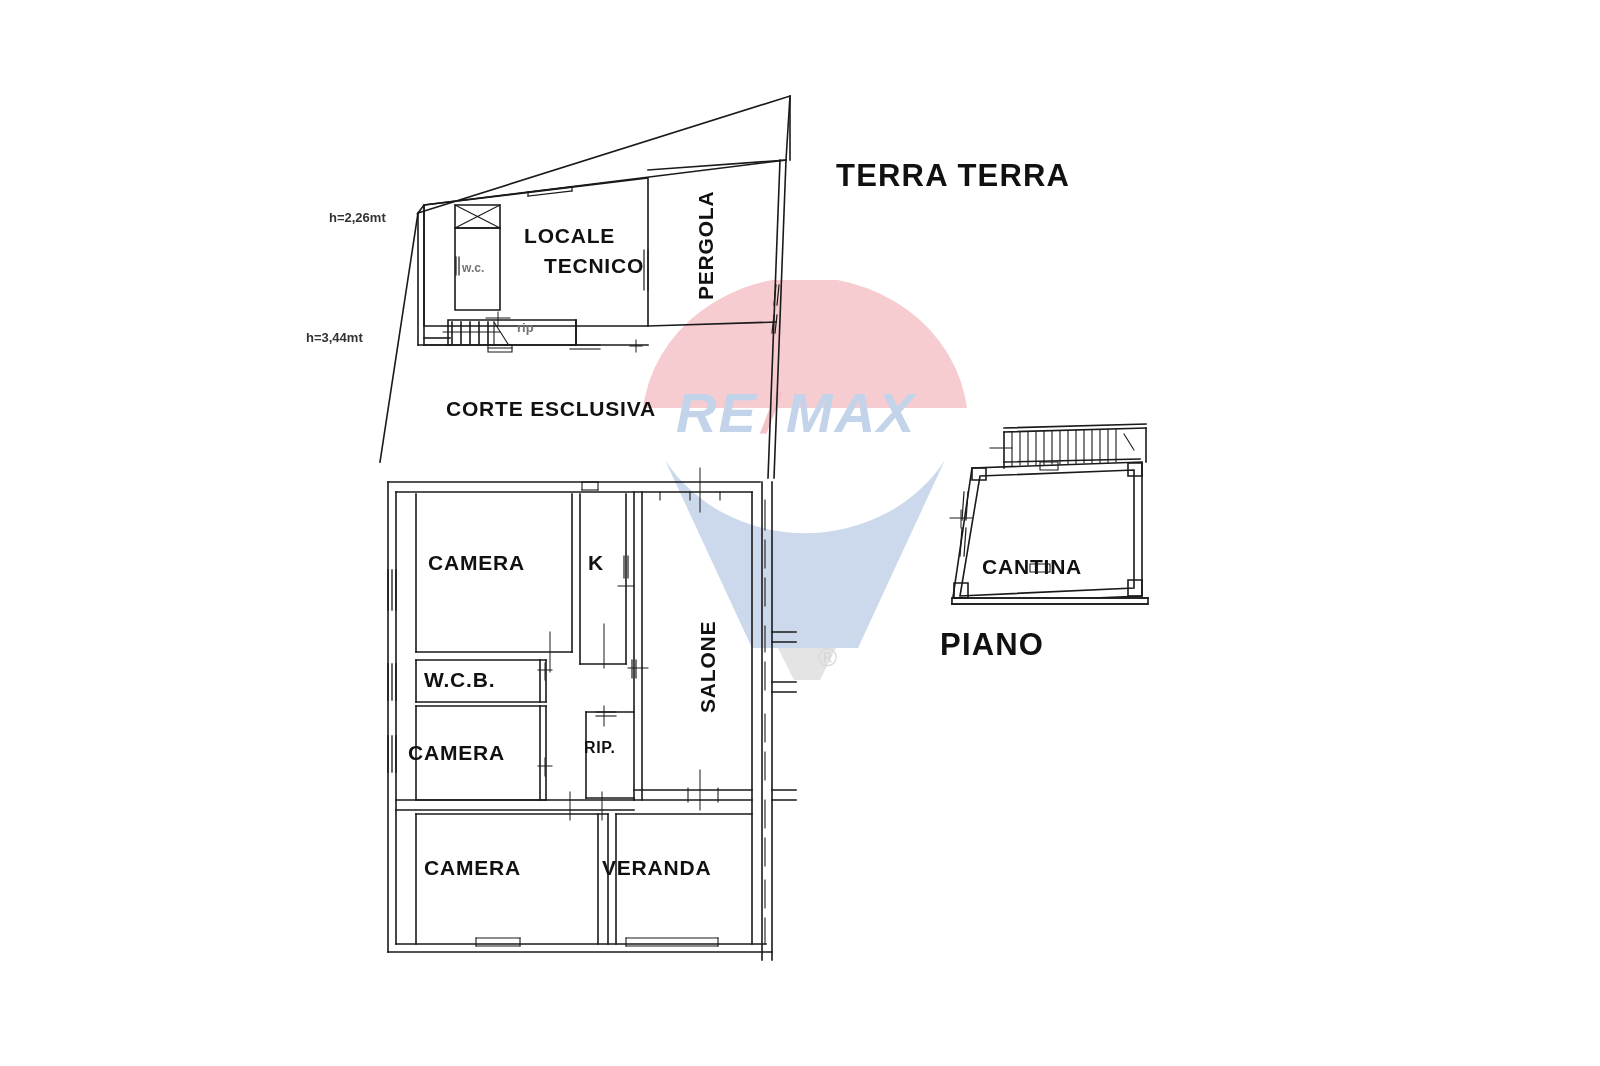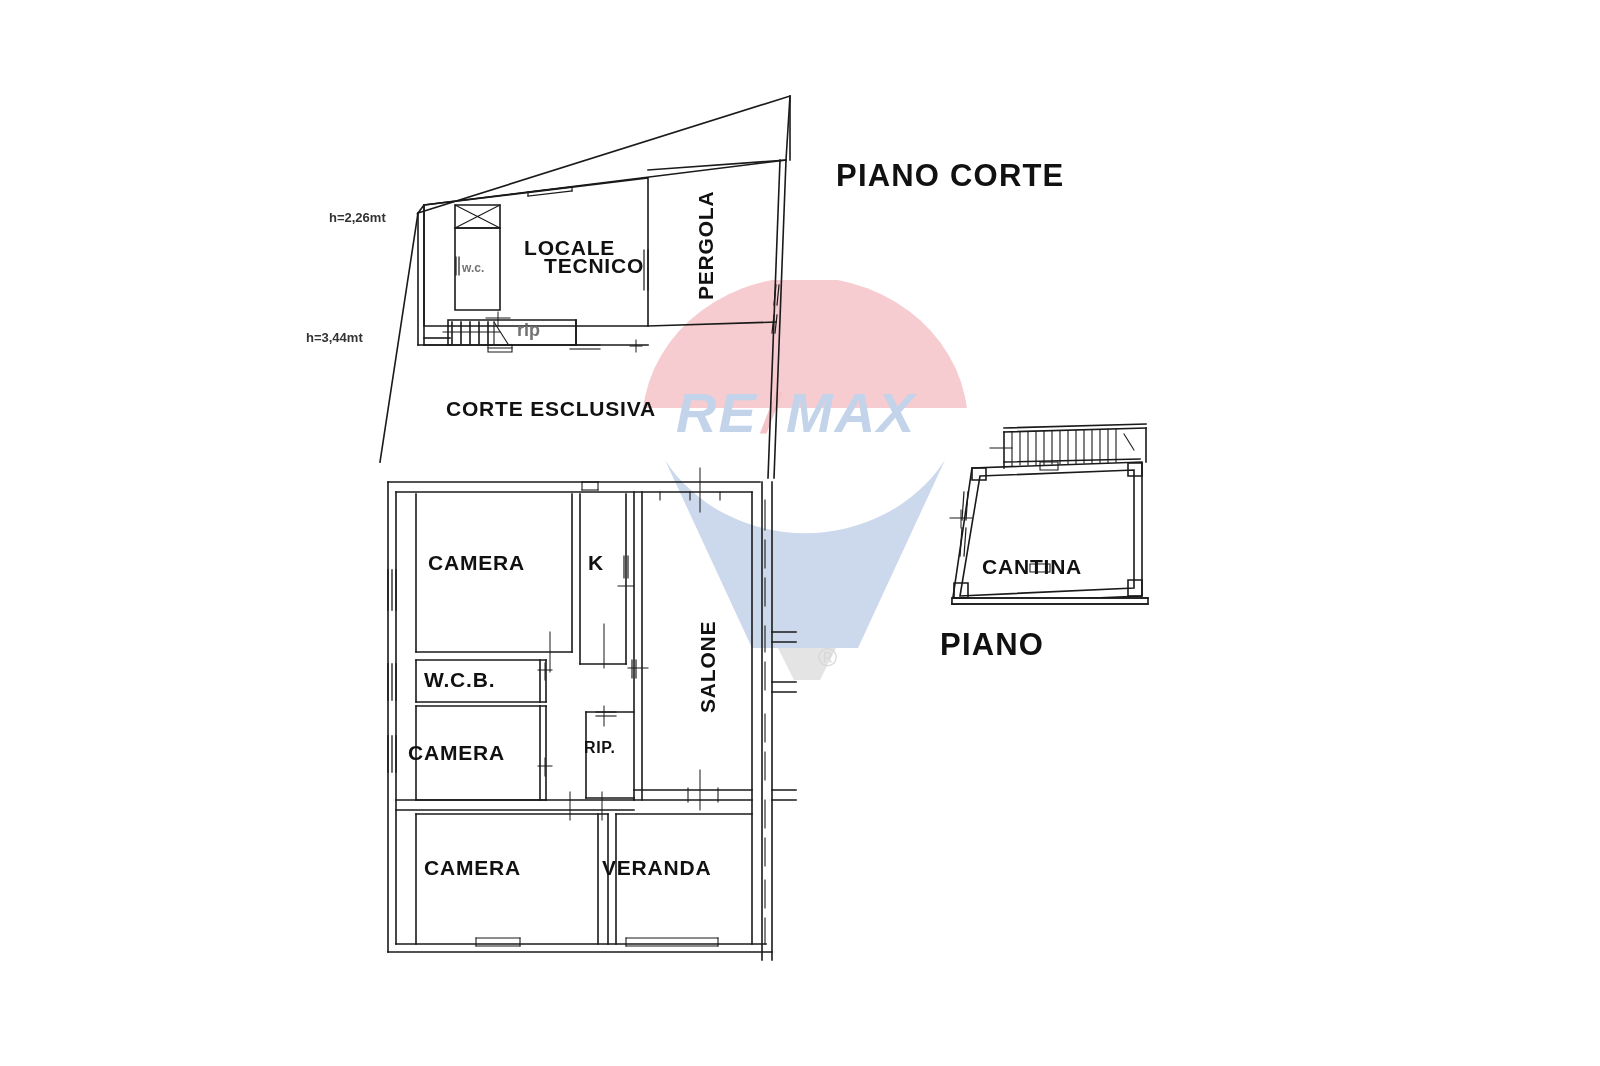--- a/index.html
+++ b/index.html
@@ -274,33 +274,33 @@
         <path d="M 966 528 L 964 556" stroke-width="1.2"></path>
         <path d="M 950 518 L 972 518" stroke-width="1.0"></path>
         <path d="M 961 510 L 961 528" stroke-width="1.0"></path>
 
         <path d="M 1030 564 L 1050 564 L 1050 572 L 1030 572 Z" stroke-width="1.1"></path>
       </g>
 
     </g>
   </svg>
 
-  <div class="lbl title-lbl" style="left:836px;top:158px;">PIANO  CORTE</div>
+  <div class="lbl title-lbl" style="left:836px;top:158px;">TERRA  TERRA</div>
 
   <div class="lbl title-lbl" style="left:940px;top:627px;">PIANO</div>
 
   <div class="lbl h-lbl" style="left:329px;top:210px;">h=2,26mt</div>
   <div class="lbl h-lbl" style="left:306px;top:330px;">h=3,44mt</div>
 
-  <div class="lbl room-lbl" style="left:524px;top:236px;">LOCALE</div>
+  <div class="lbl room-lbl" style="left:524px;top:224px;">LOCALE</div>
   <div class="lbl room-lbl" style="left:520px;top:254px;margin-left:24px;">TECNICO</div>
 
   <div class="lbl tiny-lbl" style="left:462px;top:261px;">w.c.</div>
 
-  <div class="lbl tiny-lbl" style="left:517px;top:320px;font-size:18px;">rip</div>
+  <div class="lbl tiny-lbl" style="left:517px;top:320px;font-size:13px;">rip</div>
 
   <div class="lbl room-lbl rot90" style="left:694px;top:300px;">PERGOLA</div>
 
   <div class="lbl room-lbl" style="left:446px;top:397px;">CORTE  ESCLUSIVA</div>
 
   <div class="lbl room-lbl" style="left:428px;top:551px;">CAMERA</div>
 
   <div class="lbl room-lbl" style="left:588px;top:551px;">K</div>
 
   <div class="lbl room-lbl rot90" style="left:696px;top:713px;">SALONE</div>

